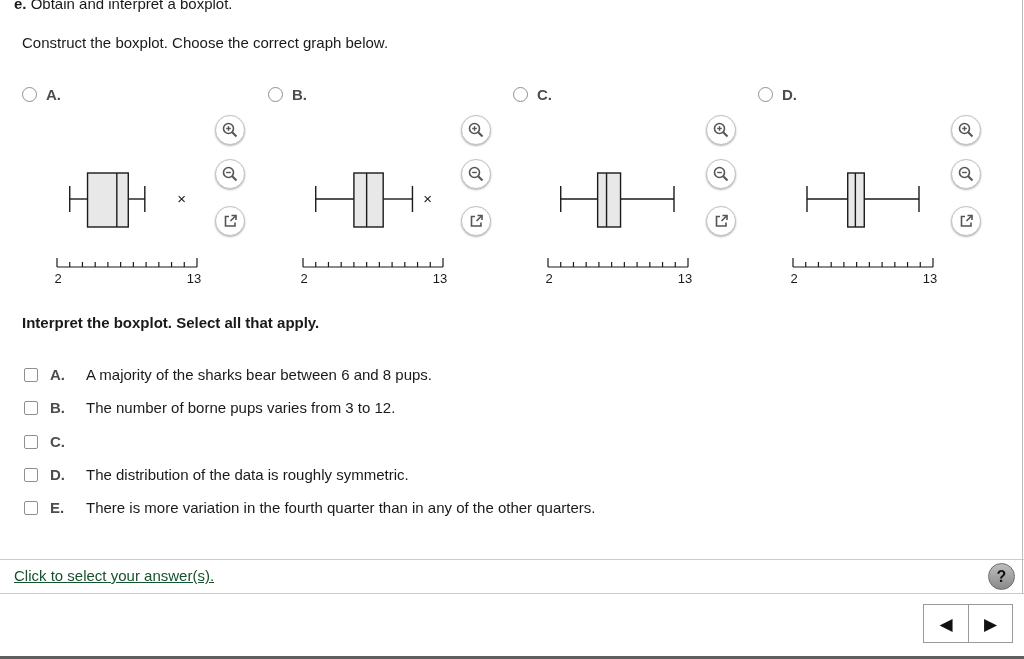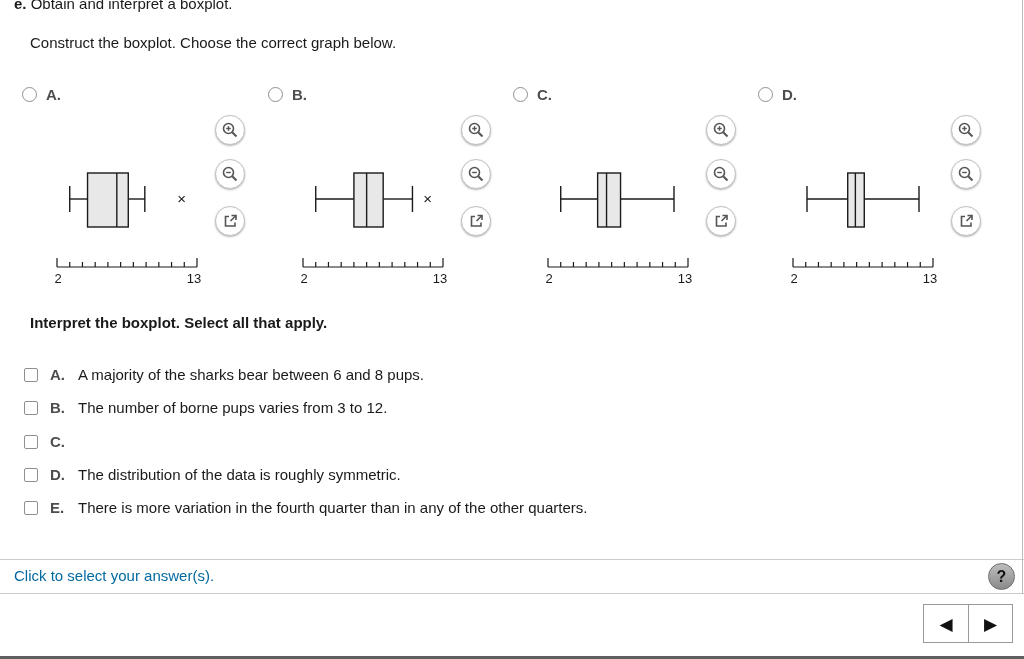--- a/index.html
+++ b/index.html
@@ -10,21 +10,21 @@
   }
   .page{position:absolute;inset:0;}
   .vline{position:absolute;top:0;left:1022px;width:1px;height:594px;background:#bdbdbd;}
   .hr{position:absolute;left:0;width:1024px;height:1px;background:#cccccc;}
   .hr.top-strip{top:559px;}
   .hr.mid-strip{top:593px;}
   .bottom-edge{position:absolute;left:0;top:656px;width:1024px;height:3px;background:#5f5f5f;}
 
   .step-line{position:absolute;left:14px;top:-5px;white-space:nowrap;}
   .step-line b{font-weight:700;}
-  .prompt{position:absolute;left:30px;white-space:nowrap;text-align:right;}
+  .prompt{position:absolute;left:22px;white-space:nowrap;text-align:right;}
   .prompt.construct{top:34px;}
   .prompt.interpret{top:314px;font-weight:bold;}
 
   .option{position:absolute;top:86px;width:246px;height:210px;cursor:pointer;}
   .option.o0{left:22px;} .option.o1{left:268px;} .option.o2{left:513px;} .option.o3{left:758px;}
   .option-head{position:absolute;left:0;top:0;display:flex;align-items:center;}
   .radio{width:15px;height:15px;border-radius:50%;border:1.5px solid #8f8f8f;background:#fff;box-sizing:border-box;}
   .opt-label{margin-left:9px;font-weight:700;color:#4d4d4d;}
 
   .boxplot-svg{position:absolute;left:25px;top:83px;}
@@ -33,24 +33,24 @@
     position:absolute;left:193px;width:30px;height:30px;border-radius:50%;
     background:#fff;border:1px solid #c2c2c2;box-shadow:0 1px 2px rgba(0,0,0,.3);
     display:flex;align-items:center;justify-content:center;box-sizing:border-box;
     cursor:pointer;padding:0;
   }
   .icon-btn.zin{top:29px;} .icon-btn.zout{top:73px;} .icon-btn.ext{top:120px;}
 
   .choice{position:absolute;left:24px;display:flex;align-items:flex-start;cursor:pointer;}
   .choice .cb{width:14px;height:14px;border:1.5px solid #8f8f8f;border-radius:2px;background:#fff;box-sizing:border-box;margin-top:2px;flex:0 0 auto;}
   .choice .ch-label{font-weight:700;color:#4d4d4d;margin-left:12px;width:24px;flex:0 0 auto;}
-  .choice .ch-text{margin-left:4px;white-space:nowrap;}
+  .choice .ch-text{margin-left:12px;white-space:nowrap;}
   .c0{top:366px;} .c1{top:399px;} .c2{top:433px;} .c3{top:466px;} .c4{top:499px;}
 
-  .footer-instruction{position:absolute;left:14px;top:567px;color:#0369a1;}
+  .footer-instruction{position:absolute;left:14px;top:567px;color:#14532d;text-decoration:underline;}
   .help-btn{
     position:absolute;left:988px;top:563px;width:27px;height:27px;border-radius:50%;
     background:linear-gradient(#bdbdbd,#8a8a8a);border:1px solid #6b6b6b;box-sizing:border-box;
     display:flex;align-items:center;justify-content:center;
     font-weight:700;font-size:16px;color:#111;cursor:pointer;padding:0;
     font-family:"Liberation Sans", sans-serif;
   }
   .nav-group{position:absolute;left:923px;top:604px;display:flex;border:1px solid #9a9a9a;background:#fff;}
   .nav-group button{
     width:44px;height:37px;background:#fff;border:none;border-left:1px solid #9a9a9a;

